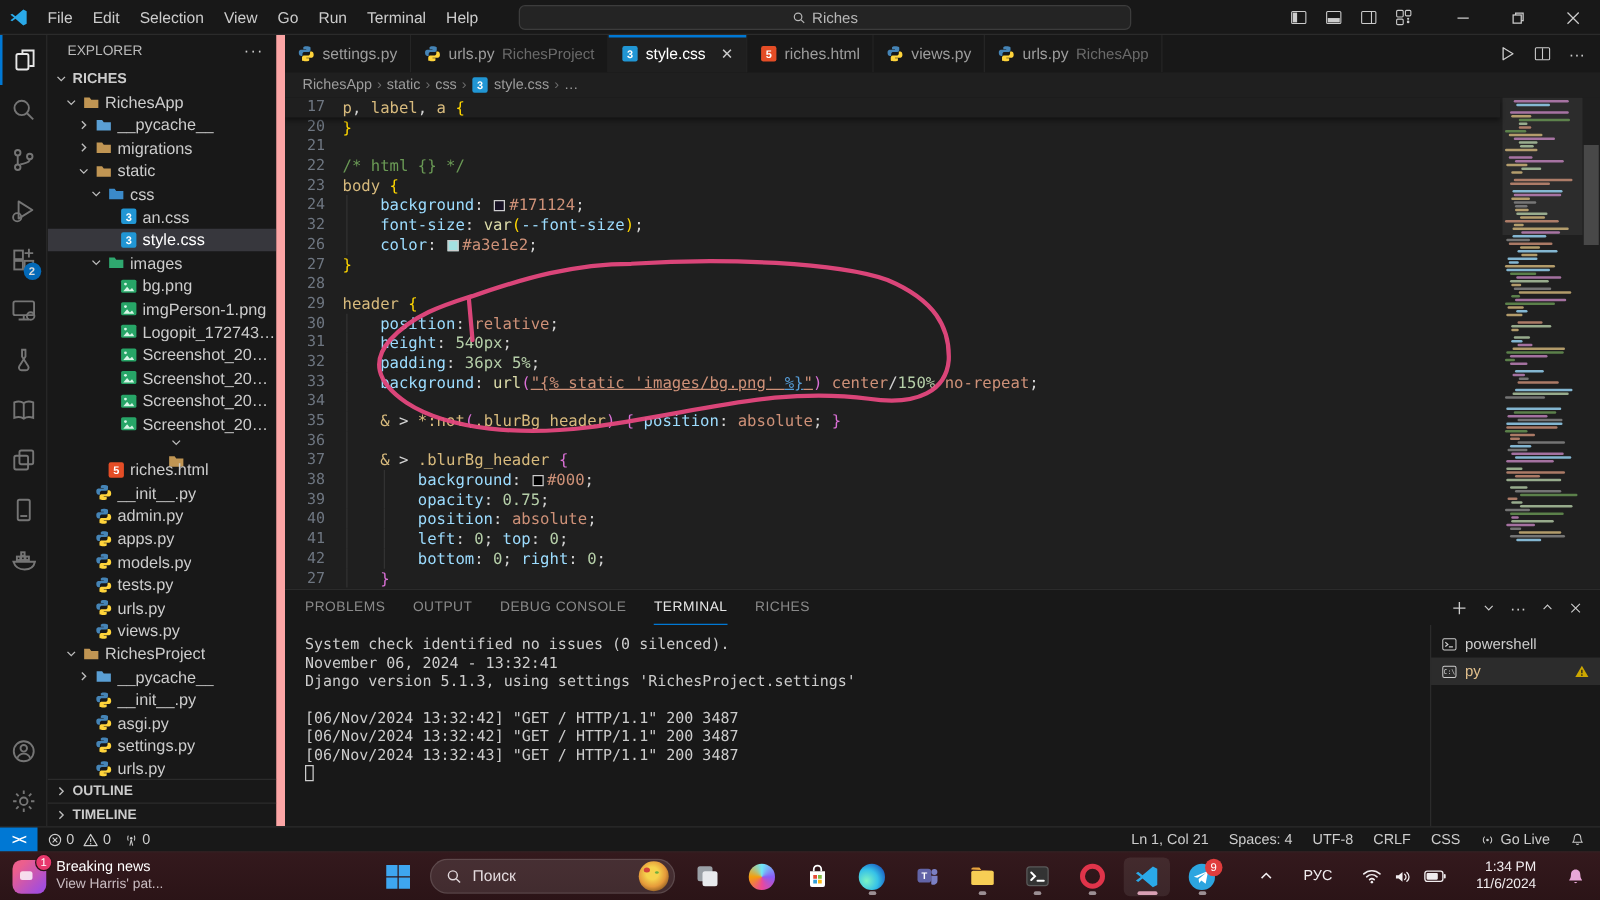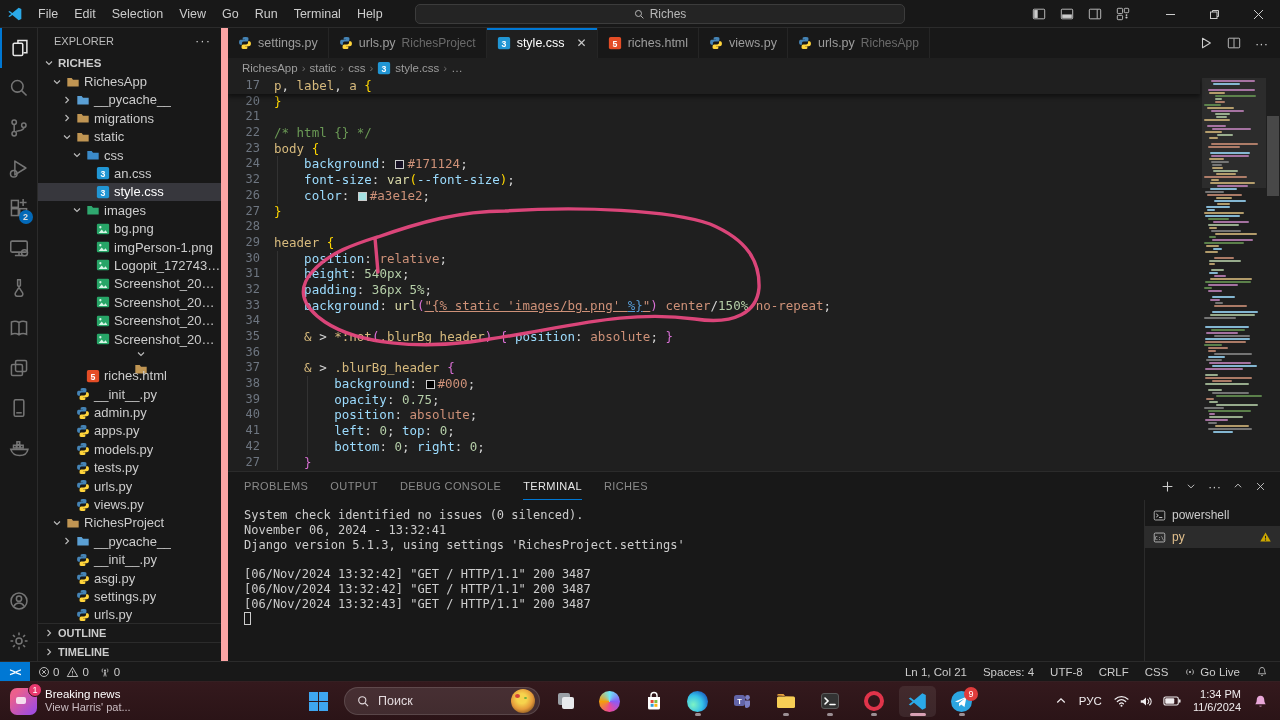--- a/index.html
+++ b/index.html
@@ -113,21 +113,21 @@
 .news-sub { color:#c9bcc1; font-size:11px; }
 .tb-center { position:absolute; left:50%; transform:translateX(-50%); display:flex; align-items:center; gap:7px; height:39px; }
 .tb-btn { width:37px; height:31px; border-radius:5px; display:flex; align-items:center; justify-content:center; position:relative; cursor:pointer; }
 .tb-btn.open::after { content:""; position:absolute; bottom:1px; left:50%; transform:translateX(-50%); width:6px; height:3px; border-radius:2px; background:#9b8f94; }
 .tb-btn.active-app { background:rgba(255,255,255,.08); }
 .tb-btn.active-app::after { width:16px; background:#d9a0b4; }
 .tb-search { width:196px; height:28px; border-radius:14px; background:rgba(255,255,255,.1); border:1px solid rgba(255,255,255,.13); display:flex; align-items:center; gap:8px; padding:0 4px 0 12px; color:#e3dadd; font-size:12.5px; cursor:pointer; }
 .dish { margin-left:auto; width:24px; height:24px; border-radius:50%; background:radial-gradient(circle at 45% 40%, #f6d34d 25%, #e59a3a 55%, #8a5a22 80%, #5b3a14); position:relative; }
 .dish::after { content:""; position:absolute; left:4px; top:5px; width:5px; height:4px; background:#d2433a; border-radius:50%; box-shadow:8px 2px 0 -1px #6fae3f; }
 .badge-red { position:absolute; top:1px; right:2px; min-width:14px; height:14px; border-radius:7px; background:#e03c3c; color:#fff; font-size:9px; display:flex; align-items:center; justify-content:center; padding:0 2px; }
-.tray { margin-left:auto; display:flex; align-items:center; gap:12px; padding-right:12px; color:#f0ecee; }
+.tray { margin-left:auto; display:flex; align-items:center; gap:24px; padding-right:12px; color:#f0ecee; }
 .tray-time { text-align:right; font-size:11px; line-height:13px; color:#f0ecee; cursor:pointer; }
 .tray-ico { display:flex; align-items:center; gap:10px; cursor:pointer; }
 .lang { font-size:11.5px; cursor:pointer; }
 svg { display:block; }
 </style>
 </head>
 <body>
 
 <div id="app">
 

